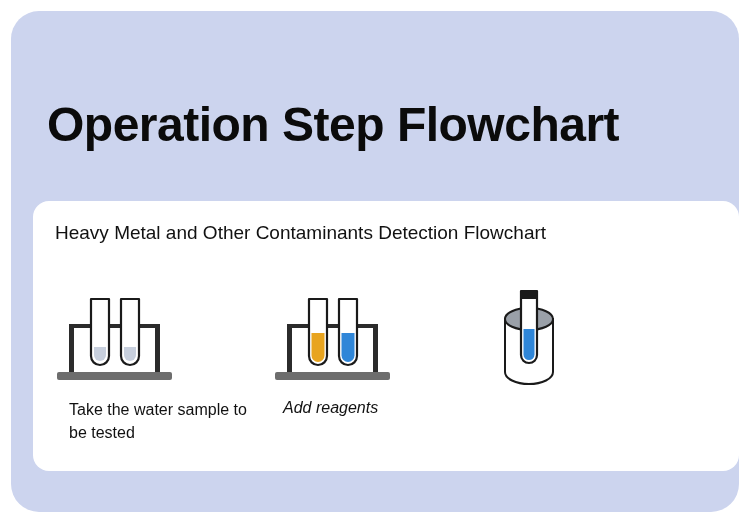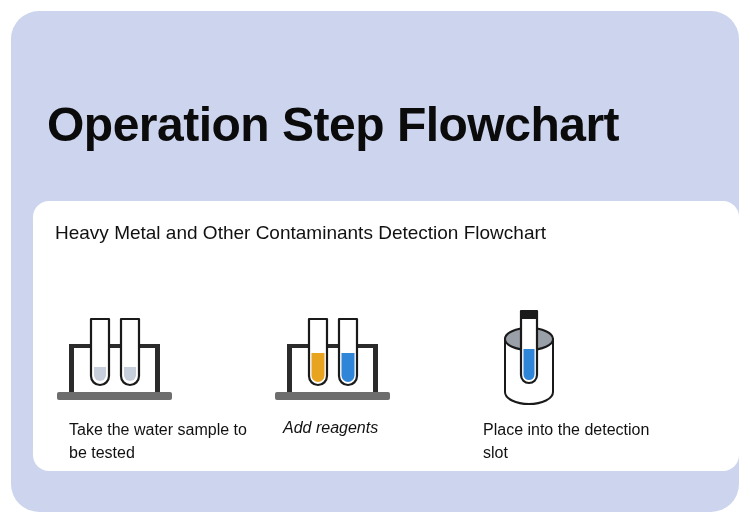--- a/index.html
+++ b/index.html
@@ -54,21 +54,21 @@
     left: 22px;
     top: 18px;
     width: 620px;
     font-size: 19px;
     color: #111111;
     line-height: 1.45;
   }
   .steps {
     position: absolute;
     left: 0;
-    top: 108px;
+    top: 88px;
     width: 706px;
     height: 170px;
   }
   .step {
     position: absolute;
     top: 0;
     width: 230px;
     height: 170px;
   }
   .step-1 { left: 14px; }
@@ -153,19 +153,18 @@
             <svg width="230" height="115" viewBox="0 0 230 115" xmlns="http://www.w3.org/2000/svg">
 
               <path d="M40 30 L40 83 a24 12 0 0 0 48 0 L88 30 Z" fill="#ffffff" stroke="#1a1a1a" stroke-width="2"></path>
               <ellipse cx="64" cy="30" rx="24" ry="11" fill="#9aa0a8" stroke="#1a1a1a" stroke-width="2"></ellipse>
 
               <path d="M56 2 L56 66 a8 8 0 0 0 16 0 L72 2 Z" fill="#ffffff" stroke="#1a1a1a" stroke-width="2.2" stroke-linejoin="round"></path>
               <rect x="55" y="2" width="18" height="8" rx="2" fill="#1a1a1a"></rect>
               <path d="M58.5 40 L58.5 65.5 a5.5 5.5 0 0 0 11 0 L69.5 40 Z" fill="#2f86d8"></path>
             </svg>
           </div>
-          <div class="step-label label-3">Place into the detection slot</div>
         </div>
 
       </div>
     </div>
   </div>
 </div>
 
 </body></html>

